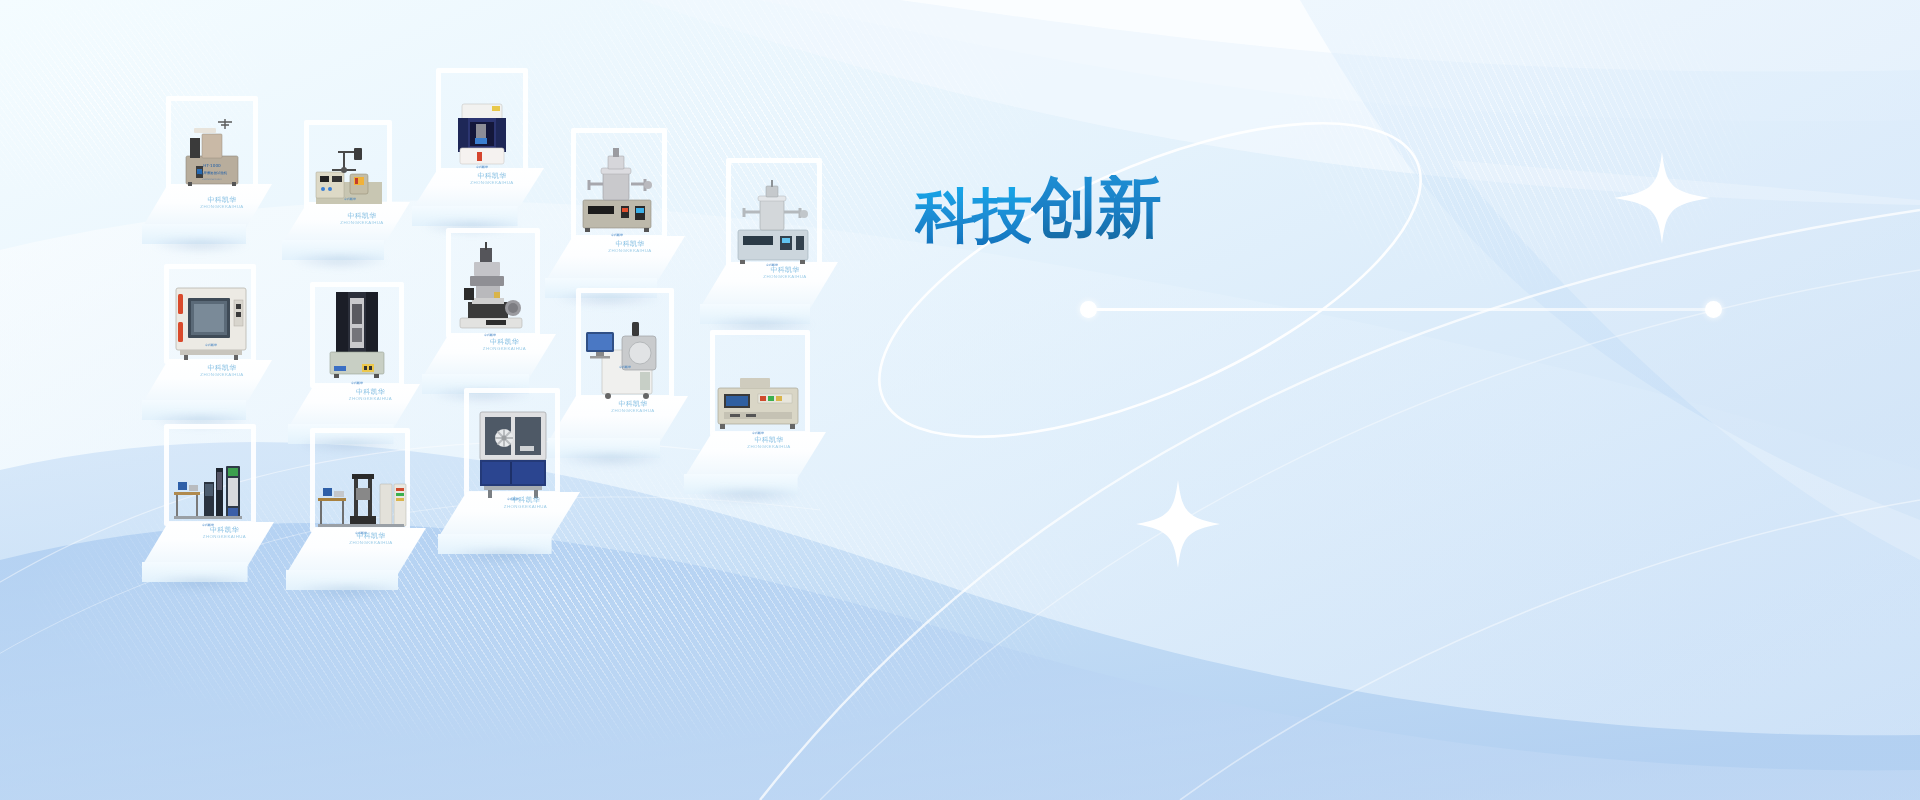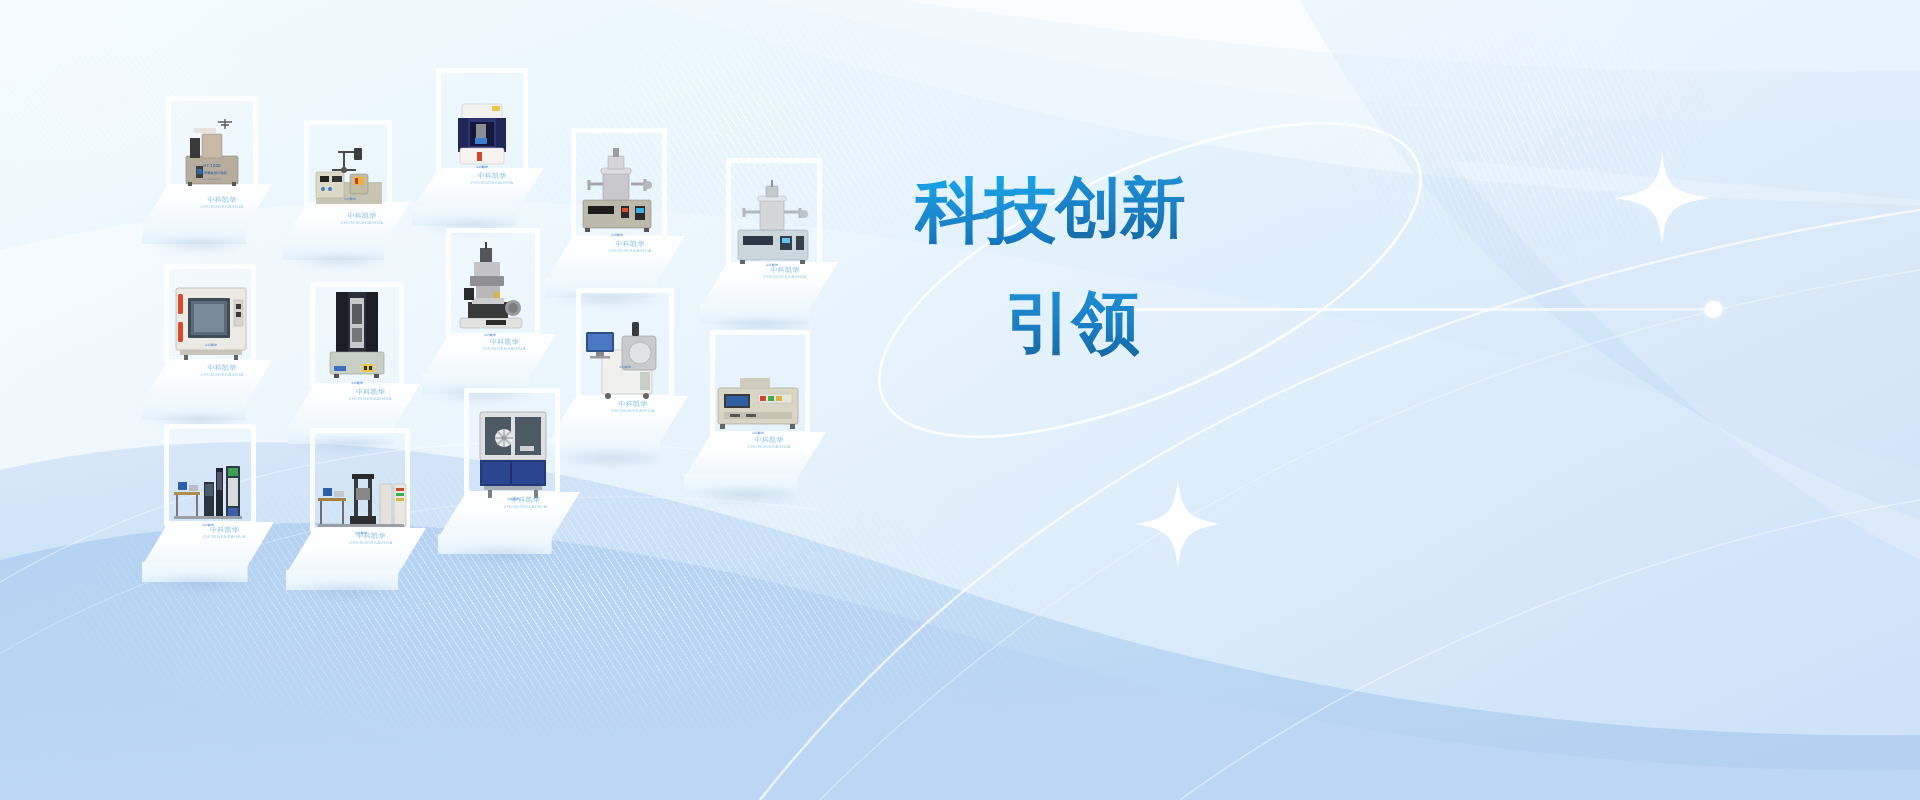--- a/index.html
+++ b/index.html
@@ -89,21 +89,21 @@
     background:#fff; box-shadow:0 0 6px rgba(255,255,255,.9);
   }
   .cline{ position:absolute; height:3px; background:linear-gradient(90deg,#ffffff,rgba(255,255,255,.55)); }
 
   
   #headline{ position:absolute; left:905px; top:175px; width:520px; }
   .hl-row{ display:flex; align-items:flex-end; white-space:nowrap; }
   #hl-1{ margin-left:10px; }
   #hl-2{ margin-left:100px; margin-top:44px; }
   .hl-big{
-    font-size:72px; font-weight:700; line-height:.96;
+    font-size:60px; font-weight:700; line-height:.96;
     letter-spacing:-2px;
     background:linear-gradient(180deg,#16a6e8 0%, #1c8fd6 45%, #1474bd 100%);
     -webkit-background-clip:text; background-clip:text; color:transparent;
     font-family:"DejaVu Sans","Liberation Sans",sans-serif;
   }
   .hl-small{
     font-size:66px; font-weight:700; line-height:1;
     letter-spacing:-1px;
     background:linear-gradient(180deg,#1e8fd4 0%, #1a7ec4 50%, #15689f 100%);
     -webkit-background-clip:text; background-clip:text; color:transparent;
@@ -572,17 +572,16 @@
     <div class="cline" style="left:16px; top:8px; width:620px;"></div>
     <div class="cdot" style="left:625px; top:1px;"></div>
   </div>
 
   <div id="headline">
     <div class="hl-row" id="hl-1">
       <span class="hl-big">科技</span>
       <span class="hl-small">创新</span>
     </div>
     <div class="hl-row" id="hl-2">
-      <span class="hl-small">引领</span>
     </div>
   </div>
 
 </div>
 
 </body></html>

